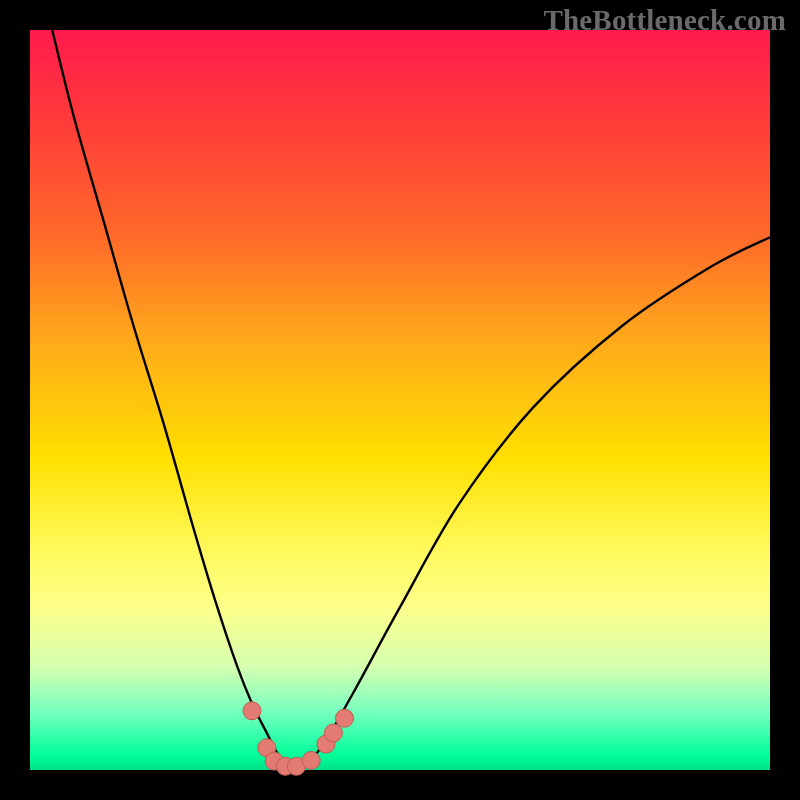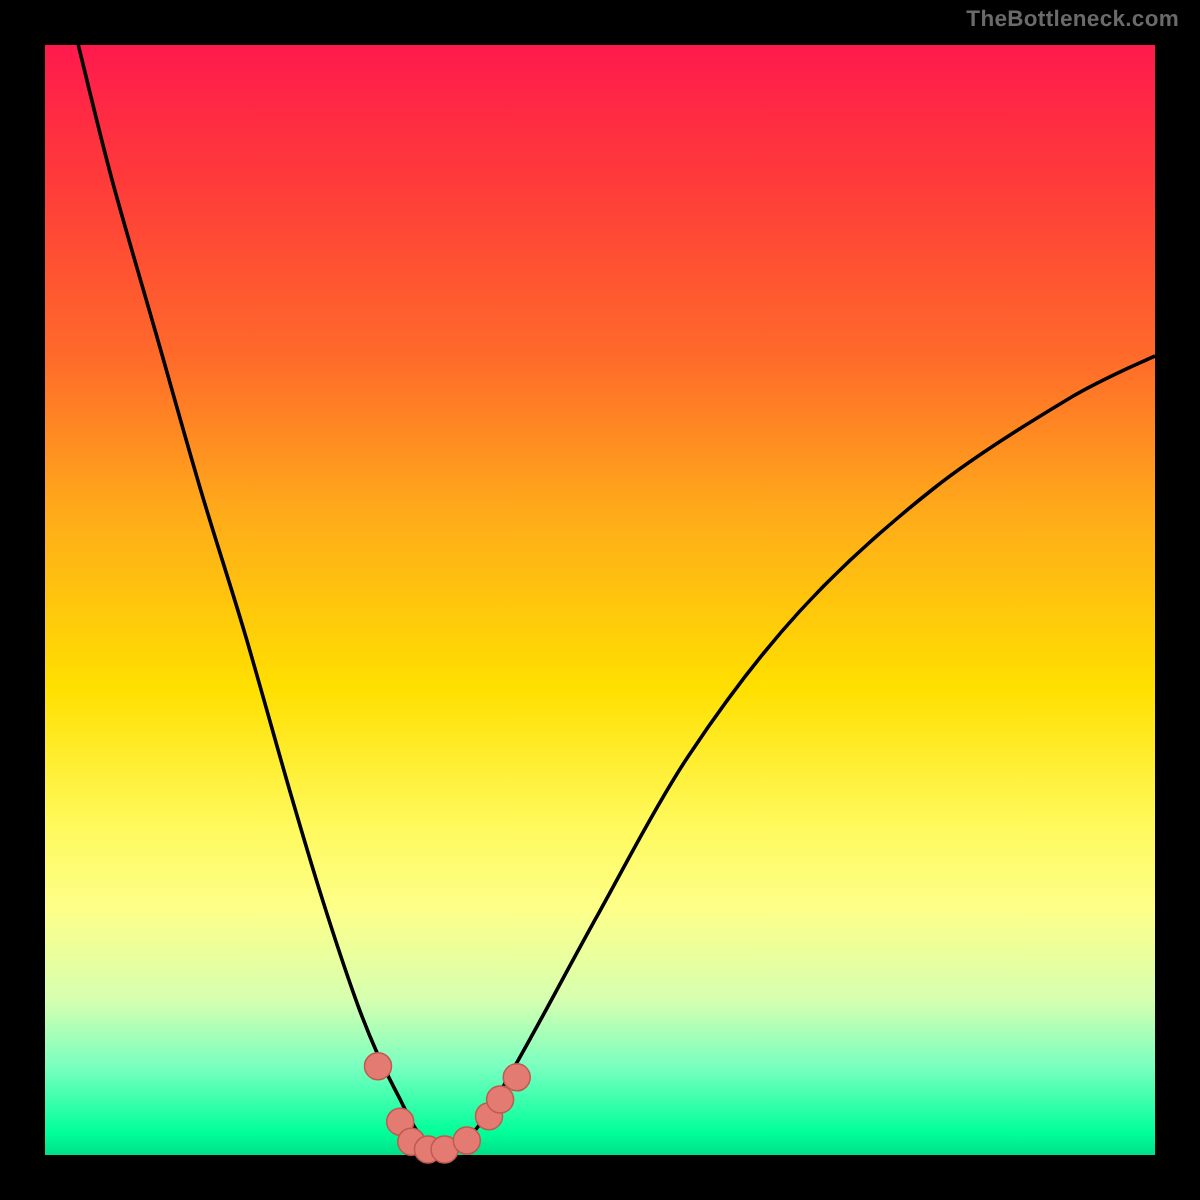--- a/index.html
+++ b/index.html
@@ -26,22 +26,22 @@
       #fdff8a 78%,
       #d6ffb0 86%,
       #7affc0 92%,
       #00ff99 98%,
       #00e088 100%);
   }
   .watermark {
     position: absolute;
     top: 4px;
     right: 14px;
-    font-family: Liberation Sans, sans-serif;
-    font-size: 15px;
+    font-family: Liberation Serif, serif;
+    font-size: 29px;
     font-weight: 600;
     color: #6a6a6a;
     letter-spacing: 0.2px;
     user-select: none;
     text-align: right;
   }
   svg.curve {
     position: absolute;
     left: 0;
     top: 0;

